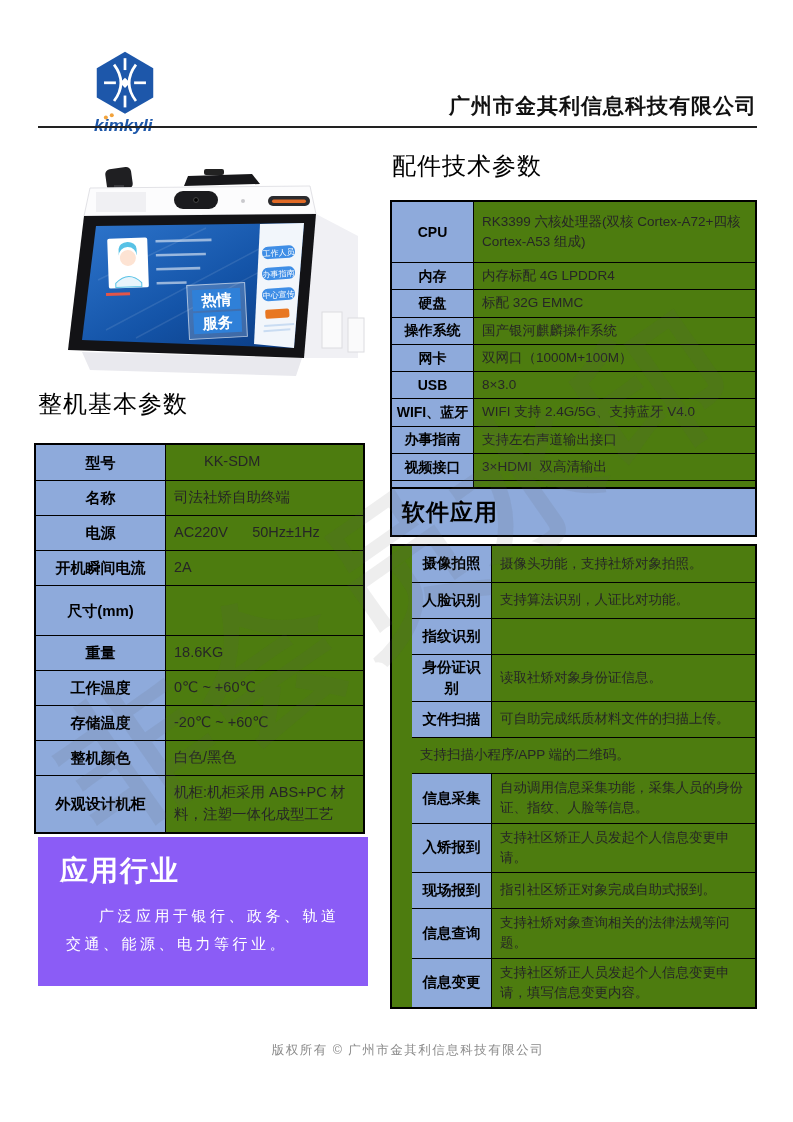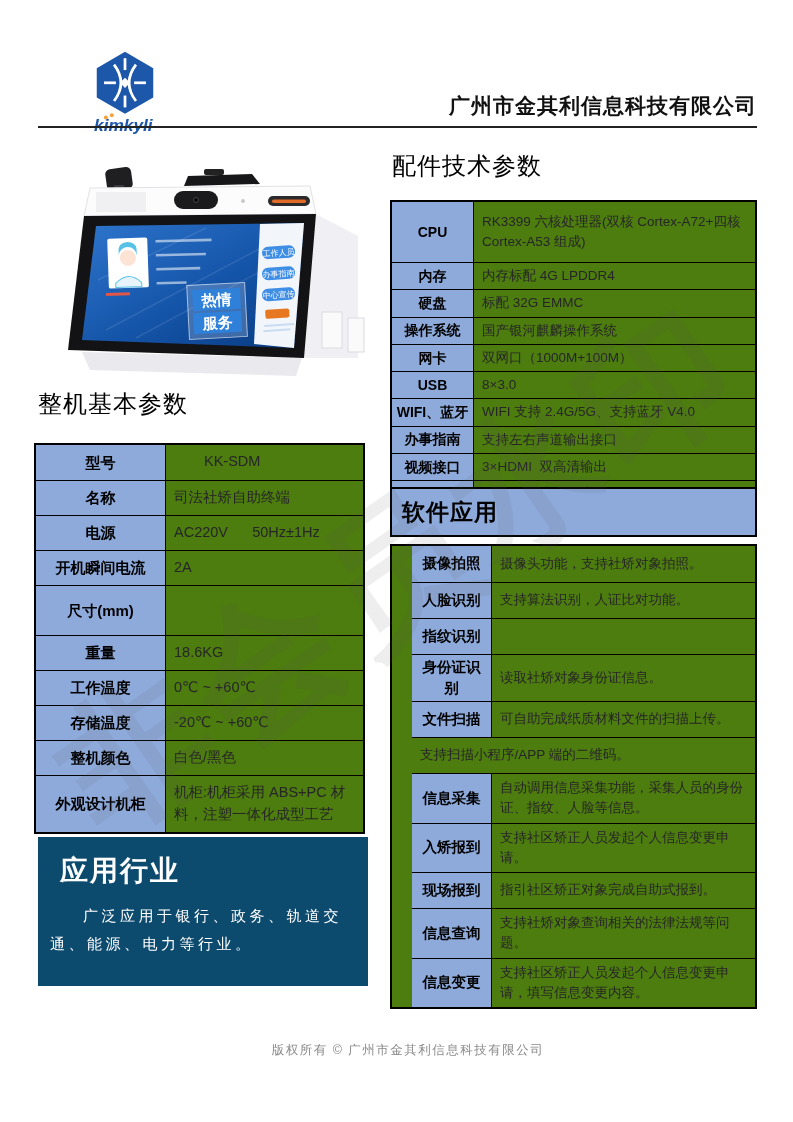--- a/index.html
+++ b/index.html
@@ -43,23 +43,23 @@
 
   .soft-bar { left:390px; top:487px; width:367px; height:50px; background:#8EAADB;
               border:2px solid #000; display:flex; align-items:center; padding-left:10px;
               font-size:23px; font-weight:bold; color:#000; letter-spacing:1px; }
   .soft-tbl { left:390px; top:544px; width:367px;padding-left:20px; }
   .soft-tbl .r { min-height:36px; }
   .soft-tbl .l { width:80px; min-width:80px; font-size:14.5px; padding:2px 6px; }
   .soft-tbl .v { font-size:13.5px; padding:4px 8px; display:flex; align-items:center; }
 
   
-  .industry { left:38px; top:837px; width:330px; height:149px; background:#0c4a6e; color:#fff; }
+  .industry { left:38px; top:837px; width:330px; height:149px; background:#8b5cf6; color:#fff; }
   .industry .ib-title { font-size:28px; font-weight:bold; margin:15px 0 12px 22px; letter-spacing:2px; }
-  .industry .ib-body  { margin:0 12px; font-size:15px; letter-spacing:3.5px;
+  .industry .ib-body  { margin:0 28px; font-size:15px; letter-spacing:3.5px;
                         line-height:1.85; text-indent:2.2em; }
 
   
   .footer { left:0; right:0; top:1042px; text-align:center; color:#8a8a8a;
             font-size:12.5px; letter-spacing:1.5px;padding-left:23px; }
 
   
   .watermark { left:-30px; top:470px; width:860px; text-align:center;
                font-size:148px; font-weight:bold; color:rgba(90,90,90,0.10);
                transform:rotate(-35deg); letter-spacing:10px; white-space:nowrap;

